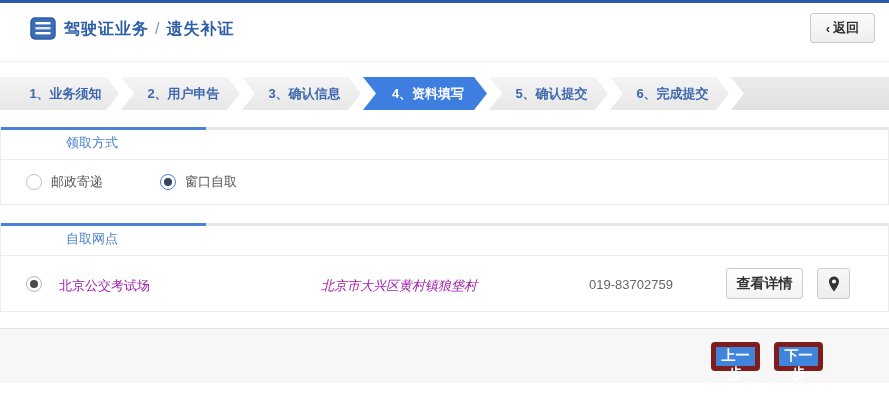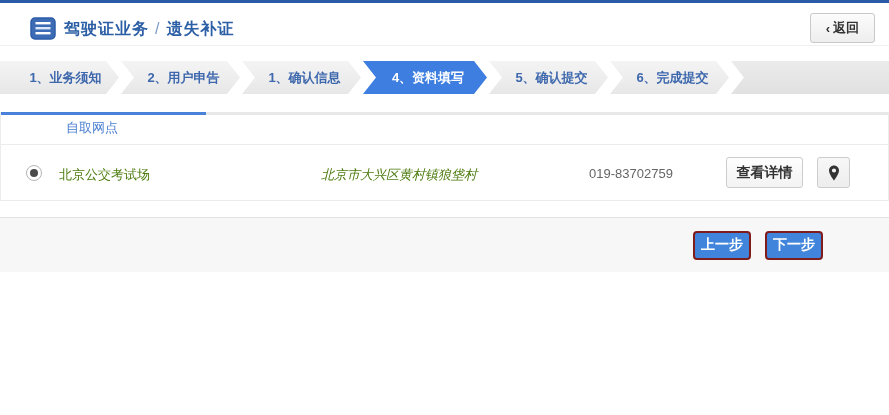--- a/index.html
+++ b/index.html
@@ -4,21 +4,21 @@
 <style>
   * { margin:0; padding:0; box-sizing:border-box; }
   html,body { width:889px; height:415px; background:#fff;
     font-family:"Liberation Sans","DejaVu Sans",sans-serif; }
   .page { position:relative; width:889px; height:415px; background:#fff; overflow:hidden; }
 
   
   .topline { height:3px; background:#2a5aa8; }
 
   
-  .header { position:relative; height:43px; background:#fff; border-bottom:1px solid #f0f0f0; }
+  .header { position:relative; height:59px; background:#fff; border-bottom:1px solid #f0f0f0; }
   .hd-icon { position:absolute; left:30px; top:14px; width:26px; height:23px; }
   .hd-title { position:absolute; left:64px; top:16px; font-size:16px; font-weight:bold; color:#2c5fa5; letter-spacing:1px; }
   .hd-sep { color:#7d9bc6; font-weight:normal; padding:0 6px; }
   .back-btn { position:absolute; right:14px; top:10px; height:30px; padding:0 15px;
     background:linear-gradient(#fcfcfc,#eeeeee); border:1px solid #c9c9c9; border-radius:3px;
     font-size:13px; font-weight:bold; color:#333; cursor:pointer; display:flex; align-items:center; gap:3px; }
   .back-arrow { font-size:13px; font-weight:bold; color:#333; }
 
   
   .stepbar { display:flex; margin-top:15px; height:33px; }
@@ -51,33 +51,33 @@
   .radio-label { font-size:13px; color:#555; }
   .gap-90 { width:57px; }
 
   .panel-outlets { margin-top:18px; }
   .thead { position:relative; height:31px; background:linear-gradient(#f9f9f9,#e9e9e9);
     border-bottom:1px solid #dedede; }
   .th { position:absolute; top:8px; font-size:13px; font-weight:bold; color:#4a7fd0; }
   .th-name { left:58px; } .th-addr { left:320px; } .th-phone { left:588px; }
   .trow { position:relative; height:55px; background:#fff; }
   .trow .row-radio { position:absolute; left:25px; top:20px; }
-  .td { position:absolute; top:21px; font-size:13px; color:#4d7c0f; }
+  .td { position:absolute; top:21px; font-size:13px; color:#a21caf; }
   .td-name { left:58px; } .td-addr { left:320px;font-style:italic; } .td-phone { left:588px; color:#666; }
   .detail-btn { position:absolute; left:725px; top:12px; width:77px; height:31px;
     background:linear-gradient(#fefefe,#f3f3f3); border:1px solid #cccccc; border-radius:3px;
     font-size:14px; font-weight:bold; color:#333; cursor:pointer; }
   .pin-btn { position:absolute; left:816px; top:12px; width:33px; height:31px;
     background:linear-gradient(#f7f7f7,#ededed); border:1px solid #cccccc; border-radius:3px;
     display:flex; align-items:center; justify-content:center; cursor:pointer; }
 
   
   .footer { margin-top:16px; height:55px; background:#f7f7f7; border-top:1px solid #e3e3e3;
     display:flex; align-items:center; justify-content:flex-end; gap:14px; padding-right:66px; }
-  .nav-btn { width:58px; height:29px; background:#4184db; border:2px solid #7f1d1d; border-radius:4px;
+  .nav-btn { width:49px; height:29px; background:#4184db; border:5px solid #7f1d1d; border-radius:4px;
     font-size:14px; font-weight:bold; color:#fff; cursor:pointer; }
 </style>
 </head>
 <body>
 
 <div class="page">
   <div class="topline"></div>
 
   <div class="header">
     <span class="hd-icon">
@@ -98,34 +98,51 @@
   </div>
 
   <div class="stepbar">
     <div class="step first">
       <span>1、业务须知</span>
     </div>
     <div class="step">
       <span>2、用户申告</span>
     </div>
     <div class="step">
-      <span>1、确认信息</span>
+      <span>3、确认信息</span>
     </div>
     <div class="step active">
       <span>4、资料填写</span>
     </div>
     <div class="step">
       <span>5、确认提交</span>
     </div>
     <div class="step">
       <span>6、完成提交</span>
     </div>
     <div class="step-filler"></div>
   </div>
 
+  <div class="panel panel-pickup">
+    <div class="panel-tab-border"></div>
+    <div class="panel-title-row">
+      <span class="panel-title">领取方式</span>
+    </div>
+    <div class="pickup-row">
+      <div class="radio-opt">
+        <span class="radio-circle"></span>
+        <span class="radio-label">邮政寄递</span>
+      </div>
+      <div class="gap-90"></div>
+      <div class="radio-opt">
+        <span class="radio-circle sel-blue"></span>
+        <span class="radio-label">窗口自取</span>
+      </div>
+    </div>
+  </div>
 
   <div class="panel panel-outlets">
     <div class="panel-tab-border"></div>
     <div class="panel-title-row">
       <span class="panel-title">自取网点</span>
     </div>
     <div class="trow">
       <span class="radio-circle sel-gray row-radio"></span>
       <span class="td td-name">北京公交考试场</span>
       <span class="td td-addr">北京市大兴区黄村镇狼垡村</span>

